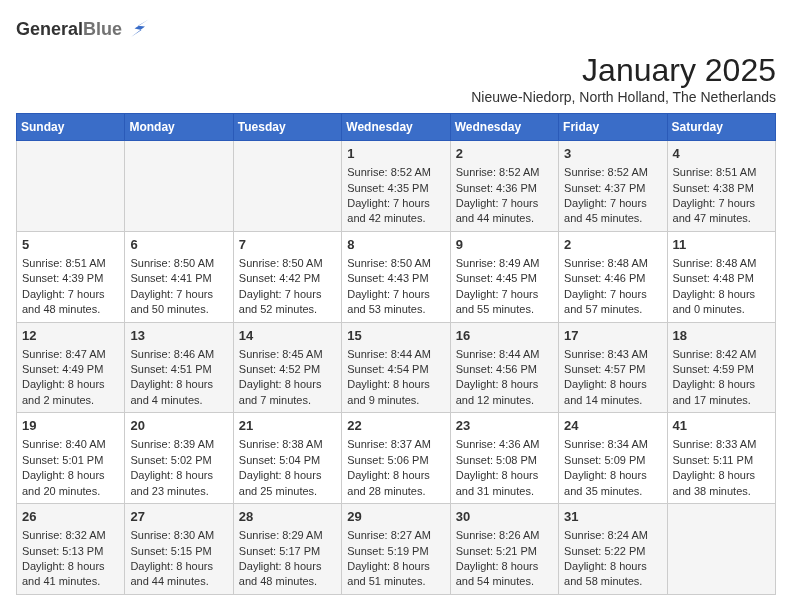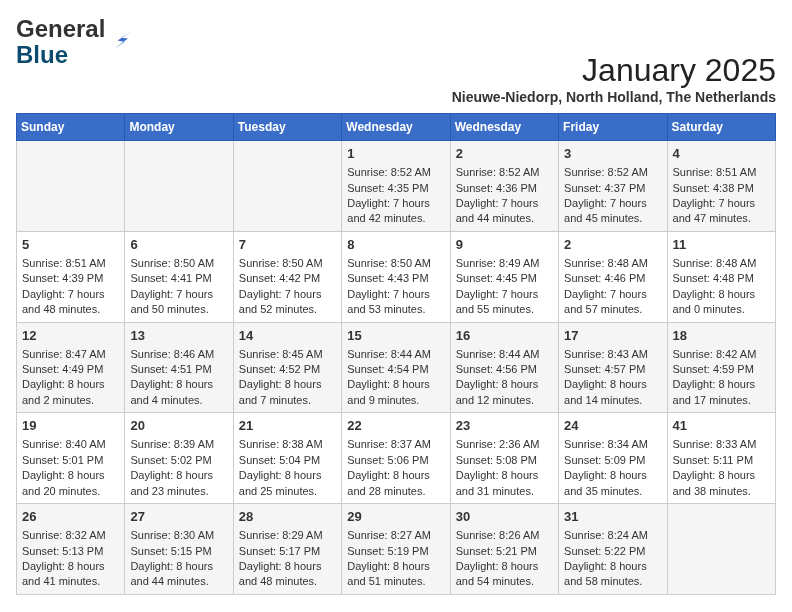--- a/index.html
+++ b/index.html
@@ -15,45 +15,44 @@
       align-items: flex-start;
       justify-content: space-between;
       margin-bottom: 4px;
     }
     .logo {
       display: flex;
       align-items: center;
     }
     .logo-text {
       display: flex;
-      flex-direction: column;
-      font-size: 24px;
+      flex-direction: row;
+      font-size: 18px;
       font-weight: bold;
       line-height: 1.1;
     }
     .logo-general { color: #333; }
-    .logo-blue { color: #0c4a6e; }
+    .logo-blue { color: #737373; }
     .logo-bird {
       width: 28px;
       height: 28px;
       margin-left: 2px;
     }
     .title-block {
       text-align: right;
     }
     .month-title {
       font-size: 32px;
       font-weight: normal;
       color: #222;
       margin-top: 36px;
     }
     .subtitle {
       font-size: 14px;
       color: #333;
-      font-weight: bold;
     }
     .calendar {
       width: 100%;
       border-collapse: collapse;
       margin-top: 8px;
       font-size: 11px;
     }
     .calendar thead tr th {
       background-color: #3a6dc8;
       color: #fff;
@@ -214,21 +213,21 @@
 Daylight: 8 hours
 and 23 minutes.</span></td>
         <td><span class="day-num">21</span><span class="day-info" style="white-space: pre-line; margin-top: 28px;">Sunrise: 8:38 AM
 Sunset: 5:04 PM
 Daylight: 8 hours
 and 25 minutes.</span></td>
         <td><span class="day-num">22</span><span class="day-info" style="white-space: pre-line;">Sunrise: 8:37 AM
 Sunset: 5:06 PM
 Daylight: 8 hours
 and 28 minutes.</span></td>
-        <td><span class="day-num">23</span><span class="day-info" style="white-space: pre-line;">Sunrise: 2:36 AM
+        <td><span class="day-num">23</span><span class="day-info" style="white-space: pre-line;">Sunrise: 4:36 AM
 Sunset: 5:08 PM
 Daylight: 8 hours
 and 31 minutes.</span></td>
         <td><span class="day-num">24</span><span class="day-info" style="white-space: pre-line;">Sunrise: 8:34 AM
 Sunset: 5:09 PM
 Daylight: 8 hours
 and 35 minutes.</span></td>
         <td><span class="day-num">41</span><span class="day-info" style="white-space: pre-line;">Sunrise: 8:33 AM
 Sunset: 5:11 PM
 Daylight: 8 hours

